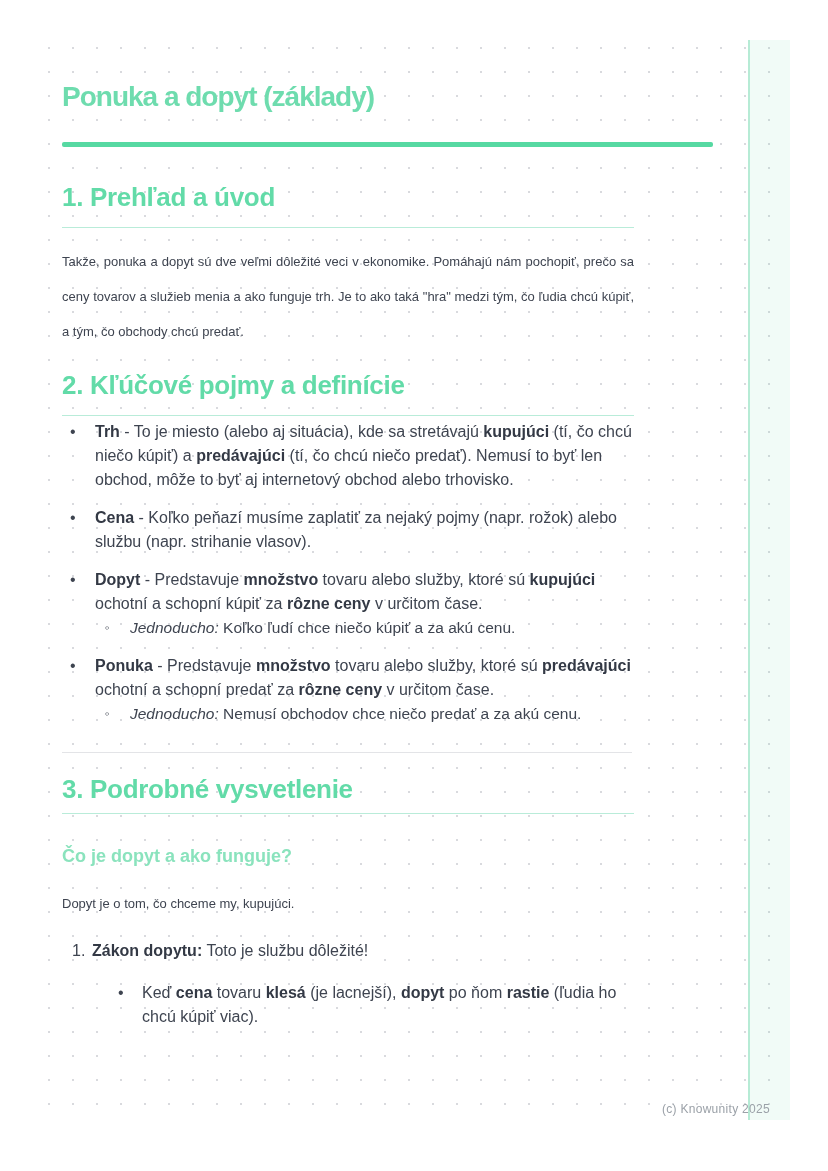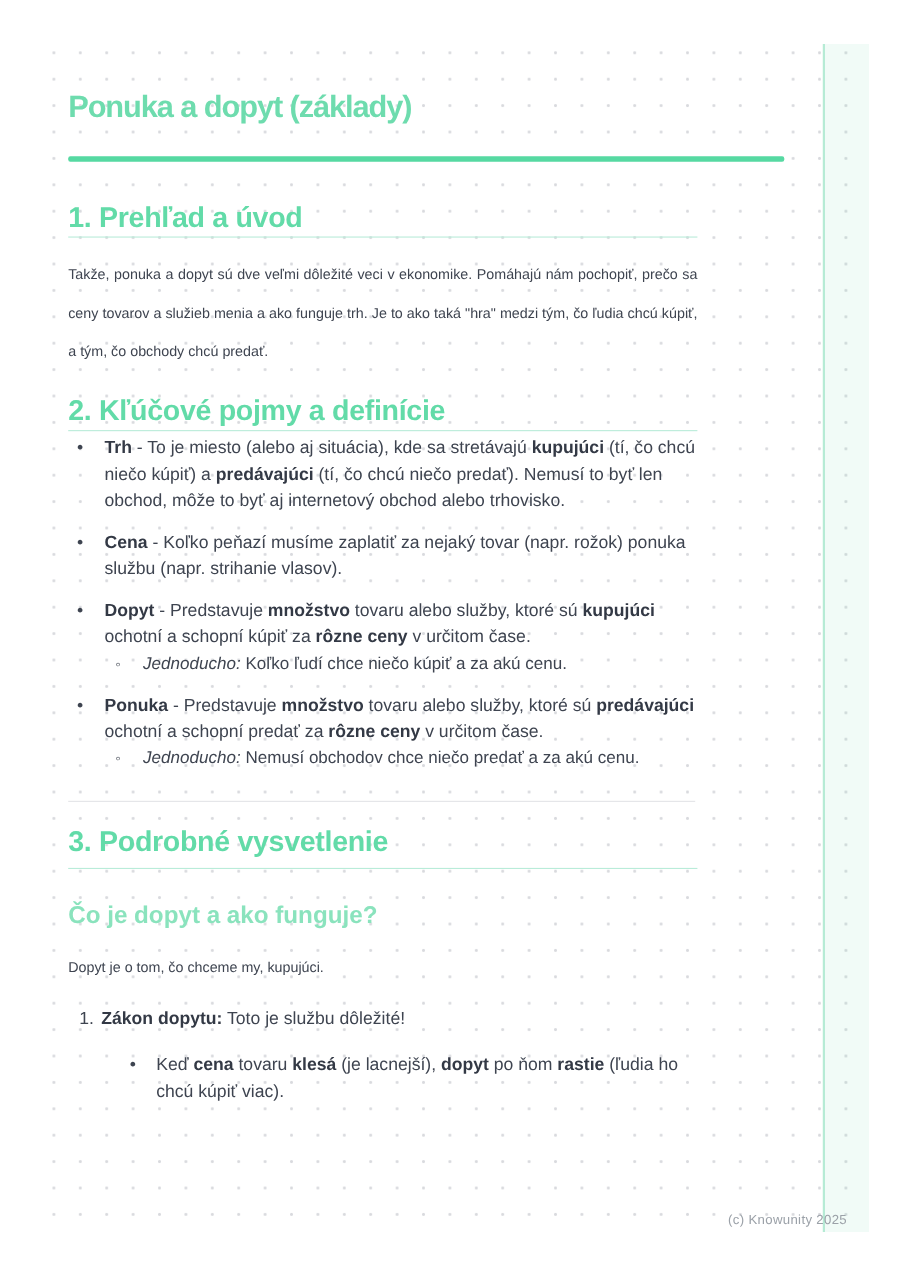--- a/index.html
+++ b/index.html
@@ -20,25 +20,25 @@
   }
   .content{position:absolute;left:18px;top:0;width:572px;}
   h1.doc-title{
     margin:32px 0 0 0;font-size:28px;line-height:50px;font-weight:800;
     letter-spacing:-1px;color:#6edcae;
   }
   .title-rule{margin-top:20px;width:651px;height:5px;background:#56d9a2;border-radius:2px;}
   h2.sec{
     margin:20px 0 0 0;font-size:26px;line-height:32px;font-weight:700;
     letter-spacing:-0.3px;color:#62dba8;
-    padding-bottom:2px;border-bottom:1px solid #b9ecd9;
+    padding-bottom:14px;border-bottom:1px solid #b9ecd9;
   }
   h2.sec.first{margin-top:34px;}
   h2.sec.third{margin-top:20px;padding-bottom:8px;}
-  h3.subsec{margin:28px 0 0 0;font-size:22px;line-height:28px;font-weight:700;color:#8ae3bd;}
+  h3.subsec{margin:28px 0 0 0;font-size:18px;line-height:28px;font-weight:700;color:#8ae3bd;}
   p.body{margin:16px 0 0 0;font-size:13px;line-height:35px;color:#3e4450;}
   p.body.justify{text-align:justify;}
   .list{margin-top:4px;}
   .li{display:flex;margin-top:14px;font-size:16px;line-height:24px;color:#3e4450;}
   .li:first-child{margin-top:0;}
   .li .marker{flex:0 0 25px;margin-left:8px;}
   .li .li-text{flex:1;}
   .li.sub{margin-top:0;padding-left:43px;font-size:15.5px;}
   .li.sub .marker{flex:0 0 25px;margin-left:0;font-size:13px;}
   .li.ordered{margin-top:18px;}
@@ -68,21 +68,21 @@
 
     <h2 class="sec">2. Kľúčové pojmy a definície</h2>
 
     <div class="list">
       <div class="li">
         <span class="marker">•</span>
         <span class="li-text"><span class="b">Trh</span><span> - To je miesto (alebo aj situácia), kde sa stretávajú </span><span class="b">kupujúci</span><span> (tí, čo chcú niečo kúpiť) a </span><span class="b">predávajúci</span><span> (tí, čo chcú niečo predať). Nemusí to byť len obchod, môže to byť aj internetový obchod alebo trhovisko.</span></span>
       </div>
       <div class="li">
         <span class="marker">•</span>
-        <span class="li-text"><span class="b">Cena</span><span> - Koľko peňazí musíme zaplatiť za nejaký tovar (napr. rožok) ponuka službu (napr. strihanie vlasov).</span></span>
+        <span class="li-text"><span class="b">Cena</span><span> - Koľko peňazí musíme zaplatiť za nejaký pojmy (napr. rožok) alebo službu (napr. strihanie vlasov).</span></span>
       </div>
       <div class="li">
         <span class="marker">•</span>
         <span class="li-text"><span class="b">Dopyt</span><span> - Predstavuje </span><span class="b">množstvo</span><span> tovaru alebo služby, ktoré sú </span><span class="b">kupujúci</span><span> ochotní a schopní kúpiť za </span><span class="b">rôzne ceny</span><span> v určitom čase.</span></span>
       </div>
       <div class="li sub">
         <span class="marker">◦</span>
         <span class="li-text"><span class="i">Jednoducho:</span><span> Koľko ľudí chce niečo kúpiť a za akú cenu.</span></span>
       </div>
       <div class="li">

